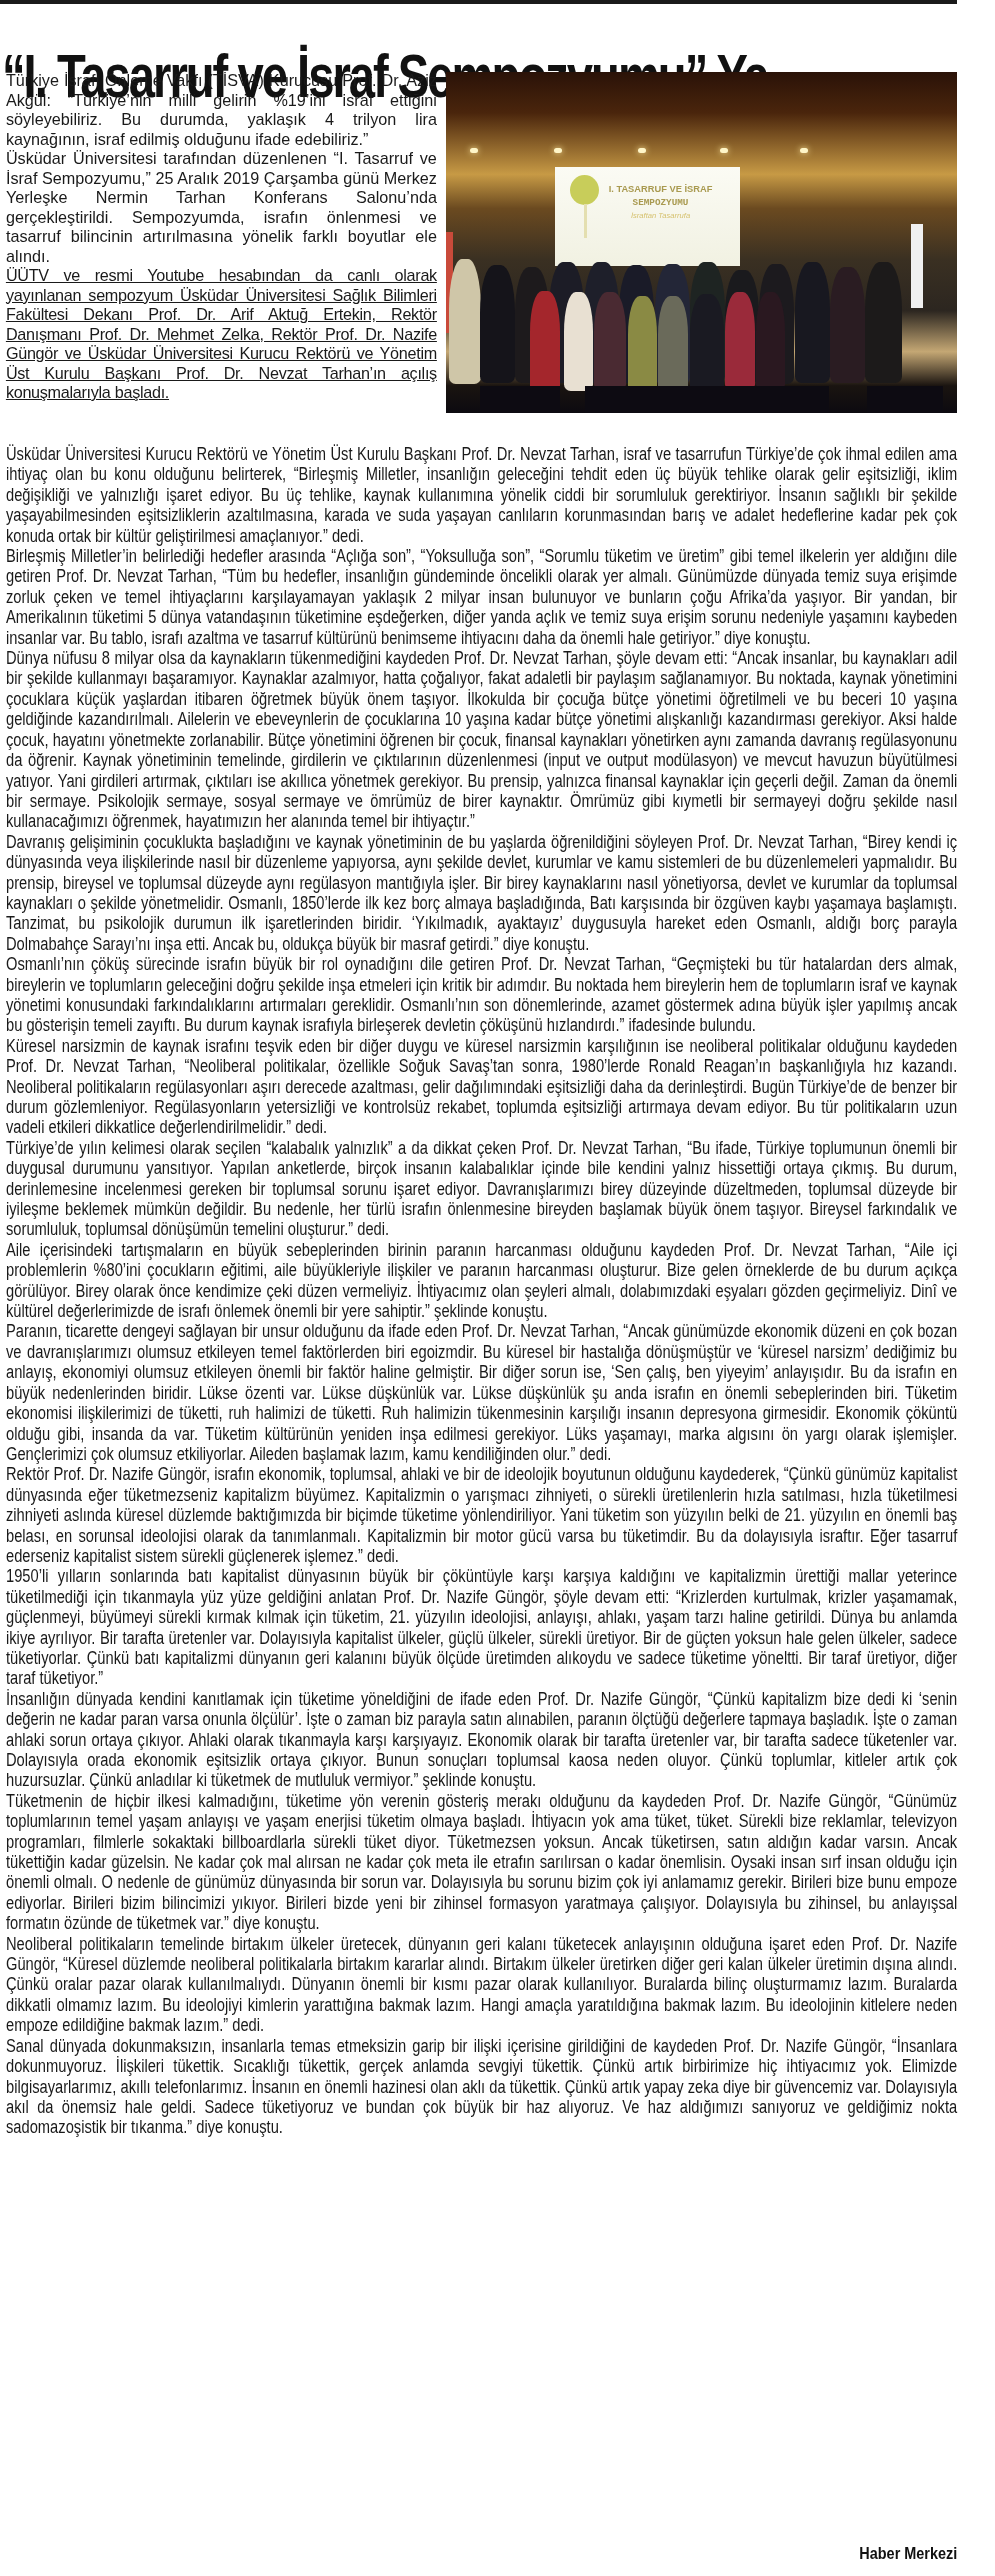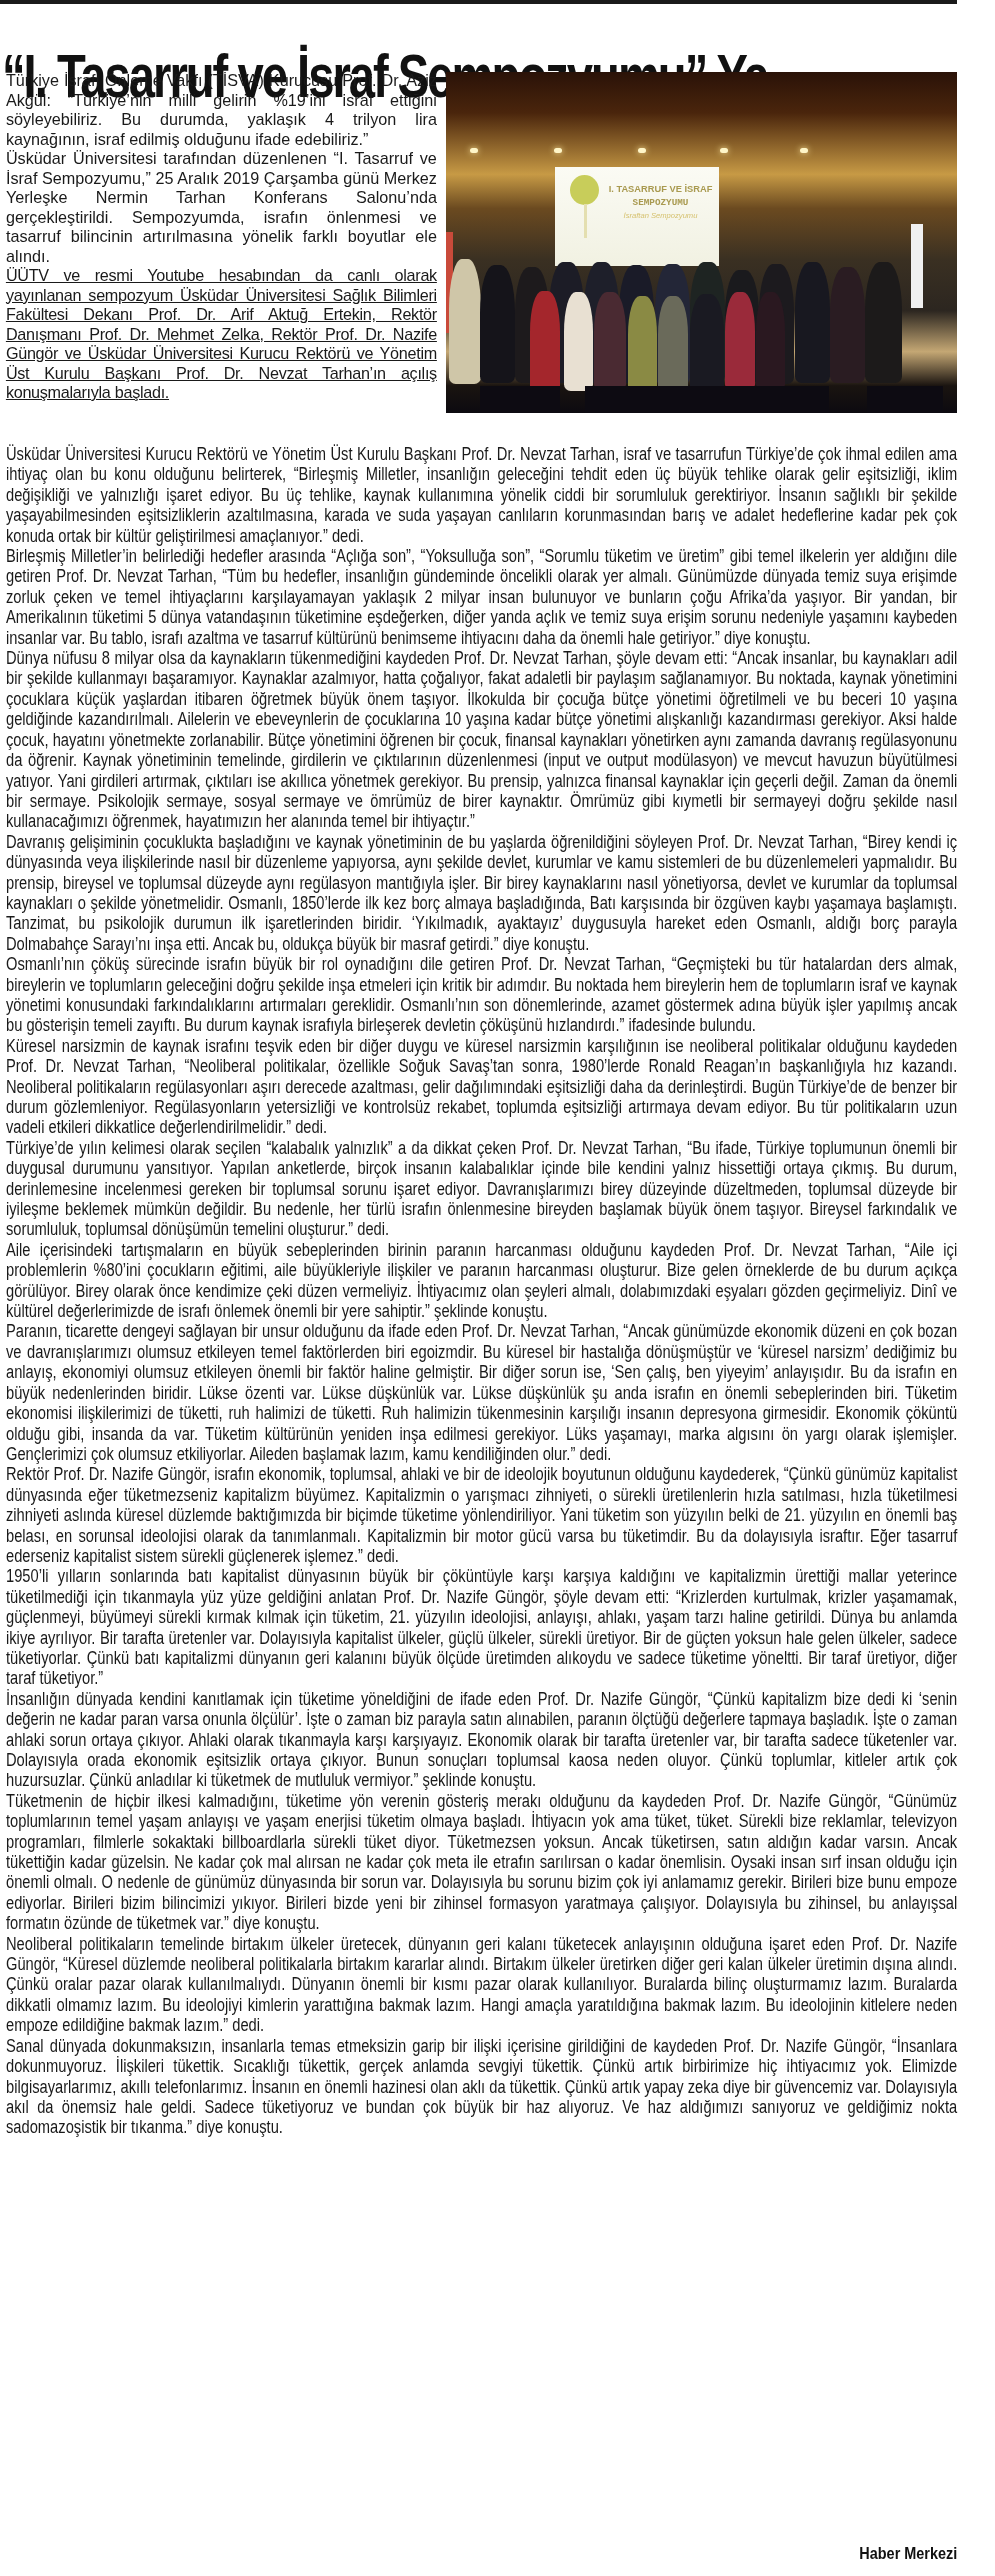--- a/index.html
+++ b/index.html
@@ -3,21 +3,21 @@
 <meta charset="utf-8">
 <style>
   html, body { margin:0; padding:0; background:#ffffff; }
   body { width:995px; height:2576px; position:relative; overflow:hidden; color:#1a1a1a; }
   .topbar { position:absolute; left:0; top:0; width:957px; height:4.2px; background:#1a1a1a; }
   .headline { position:absolute; left:1.7px; top:3.4px; width:955px; height:62px; overflow:hidden;
     font-family:"Liberation Sans", sans-serif; font-weight:bold; font-size:59px; line-height:62px;
     letter-spacing:-2.5px; white-space:nowrap; transform-origin:left top; transform:scaleX(0.80) scaleY(1.05); color:#111; }
   .photo { position:absolute; left:446px; top:72px; width:511px; height:341px; overflow:hidden;
     background:linear-gradient(180deg,#2a1208 0%,#4a250c 12%,#c79a45 30%,#6b4a20 40%,#3a3022 55%,#2c2620 70%,#c4a774 82%,#1a1410 92%,#0c0a10 100%); }
-  .photo .screen { position:absolute; left:109px; top:95px; width:164px; height:99px;
+  .photo .screen { position:absolute; left:109px; top:95px; width:185px; height:99px;
     background:linear-gradient(180deg,#fbfbf4,#f1f1e2); }
   .photo .tree { position:absolute; left:15px; top:8.4px; width:29px; height:30px; border-radius:50%; background:#c8cd5a; }
   .photo .trunk { position:absolute; left:29px; top:37px; width:3.4px; height:34px; background:#e4dfb0; }
   .photo .st1, .photo .st2, .photo .st3 { position:absolute; left:51px; width:109px; text-align:center;
     font-family:"Liberation Sans", sans-serif; font-weight:bold; color:#a99a50; }
   .photo .st1 { top:17px; font-size:9.3px; }
   .photo .st2 { top:30px; font-size:9.3px;font-family:Liberation Mono, monospace; }
   .photo .st3 { top:44px; font-size:7.6px; font-style:italic; color:#d6c270; font-weight:normal; }
   .photo .light { position:absolute; top:76px; width:8.4px; height:5px; background:#fff6c8; border-radius:2.5px; box-shadow:0 0 6.7px #ffe9a0; }
   .photo .people { position:absolute; left:0; top:168px; width:511px; height:152px; }
@@ -53,21 +53,21 @@
   <div class="light" style="left:23.6px"></div>
   <div class="light" style="left:108px"></div>
   <div class="light" style="left:192px"></div>
   <div class="light" style="left:274px"></div>
   <div class="light" style="left:354px"></div>
   <div class="screen">
     <div class="tree"></div>
     <div class="trunk"></div>
     <div class="st1">I. TASARRUF VE İSRAF</div>
     <div class="st2">SEMPOZYUMU</div>
-    <div class="st3">İsraftan Sempozyumu</div>
+    <div class="st3">İsraftan Tasarrufa</div>
   </div>
   <div class="flagl"></div>
   <div class="flagr"></div>
   <div class="people">
     <div class="person" style="left:3.4px;top:18.5px;width:32px;height:125px;background:#cfc6a8"></div>
     <div class="person" style="left:34px;top:25px;width:35px;height:118px;background:#15141a"></div>
     <div class="person" style="left:69px;top:27px;width:34px;height:116px;background:#1d1a1c"></div>
     <div class="person" style="left:103px;top:22px;width:35px;height:121px;background:#1c1c26"></div>
     <div class="person" style="left:138px;top:22px;width:35px;height:121px;background:#1e1f2a"></div>
     <div class="person" style="left:173px;top:25px;width:35px;height:118px;background:#1a1b28"></div>

